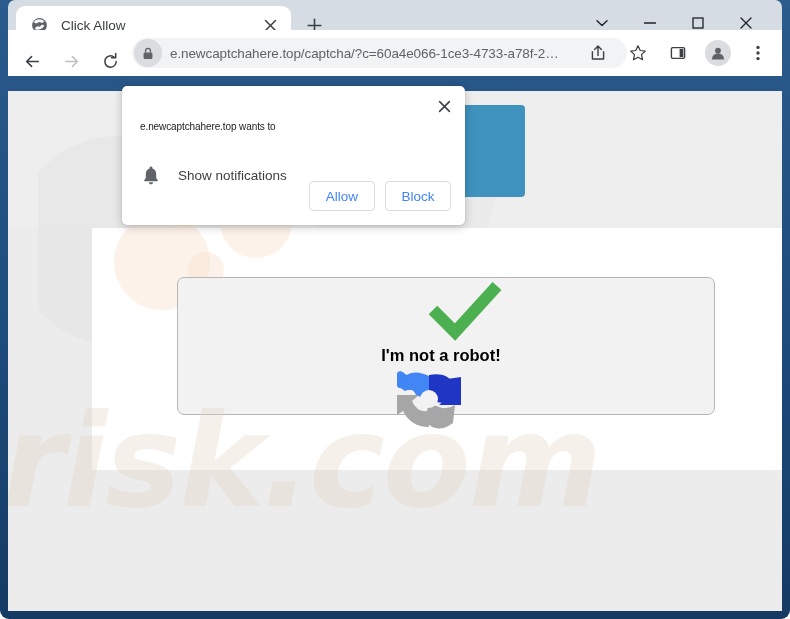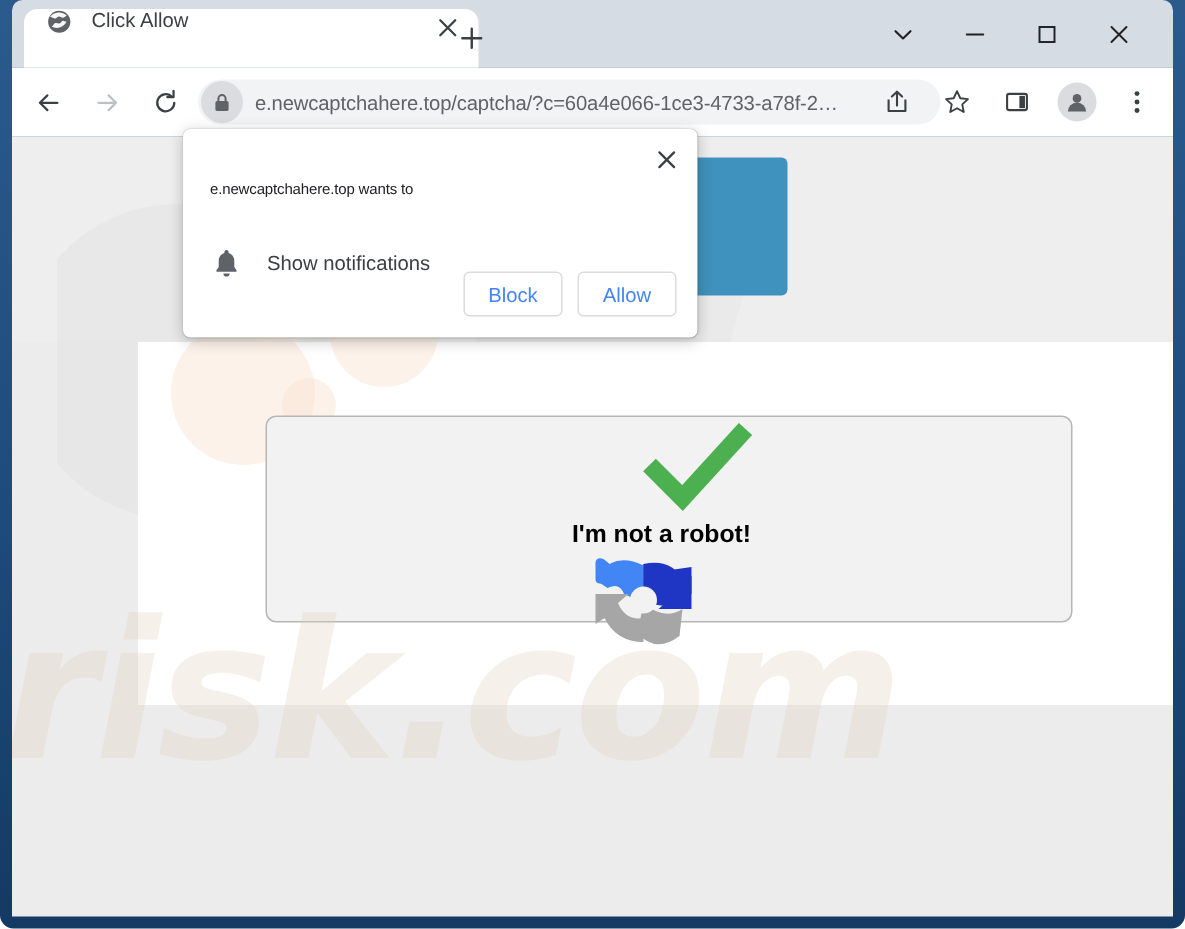--- a/index.html
+++ b/index.html
@@ -24,24 +24,24 @@
   #tab-strip {
     position: absolute;
     left: 8px; top: 0;
     width: 774px; height: 45px;
     background: #d5dce4;
     border-radius: 7px 7px 0 0;
   }
   #tab {
     position: absolute;
     left: 8px; top: 6px;
-    width: 303px; height: 39px;
+    width: 275px; height: 39px;
     background: #ffffff;
     border-radius: 9px 9px 0 0;
-    display: flex; align-items: flex-start;
+    display: flex; align-items: center;
   }
   #tab-favicon {
     width: 17px; height: 17px; margin-left: 15px; flex: 0 0 auto;
   }
   #tab-title {
     margin-left: 13px;
     font-size: 13.5px;
     color: #3c4043;
     white-space: nowrap; overflow: hidden;
     flex: 1 1 auto;
@@ -61,24 +61,24 @@
   .wincontrols { position: absolute; top: 6px; display: flex; align-items: center; }
   #wc-group { left: 570px; width: 205px; height: 33px; }
   .wc-btn {
     width: 48px; height: 33px;
     display: flex; align-items: center; justify-content: center;
   }
 
   
   #toolbar {
     position: absolute;
-    left: 8px; top: 45px;
+    left: 8px; top: 30px;
     width: 774px; height: 46px;
     background: #ffffff;
-    display: flex; align-items: center;
+    display: flex; align-items: flex-end;
   }
   .nav-btn {
     width: 30px; height: 30px; margin-left: 9px;
     display: flex; align-items: center; justify-content: center;
     border-radius: 50%;
     flex: 0 0 auto;
   }
   #omnibox {
     position: absolute;
     left: 124px; top: 8px;
@@ -447,18 +447,18 @@
       <span id="perm-bell">
         <svg width="22" height="22" viewBox="0 0 22 22">
           <path d="M11 2.6c-.8 0-1.4.6-1.4 1.4v.6C7.3 5.3 5.8 7.4 5.8 10v4l-1.5 2.1c-.3.5 0 1.1.6 1.1h12.2c.6 0 .9-.6.6-1.1L16.2 14v-4c0-2.6-1.5-4.7-3.8-5.4v-.6c0-.8-.6-1.4-1.4-1.4z" fill="#5f6368"></path>
           <path d="M8.9 18.3a2.1 2.1 0 0 0 4.2 0z" fill="#5f6368"></path>
         </svg>
       </span>
       <span id="perm-permission-label">Show notifications</span>
     </div>
 
     <div id="perm-actions">
+      <button class="perm-btn">Allow</button>
       <button class="perm-btn">Block</button>
-      <button class="perm-btn">Allow</button>
     </div>
   </div>
 
 </div>
 
 </body></html>

